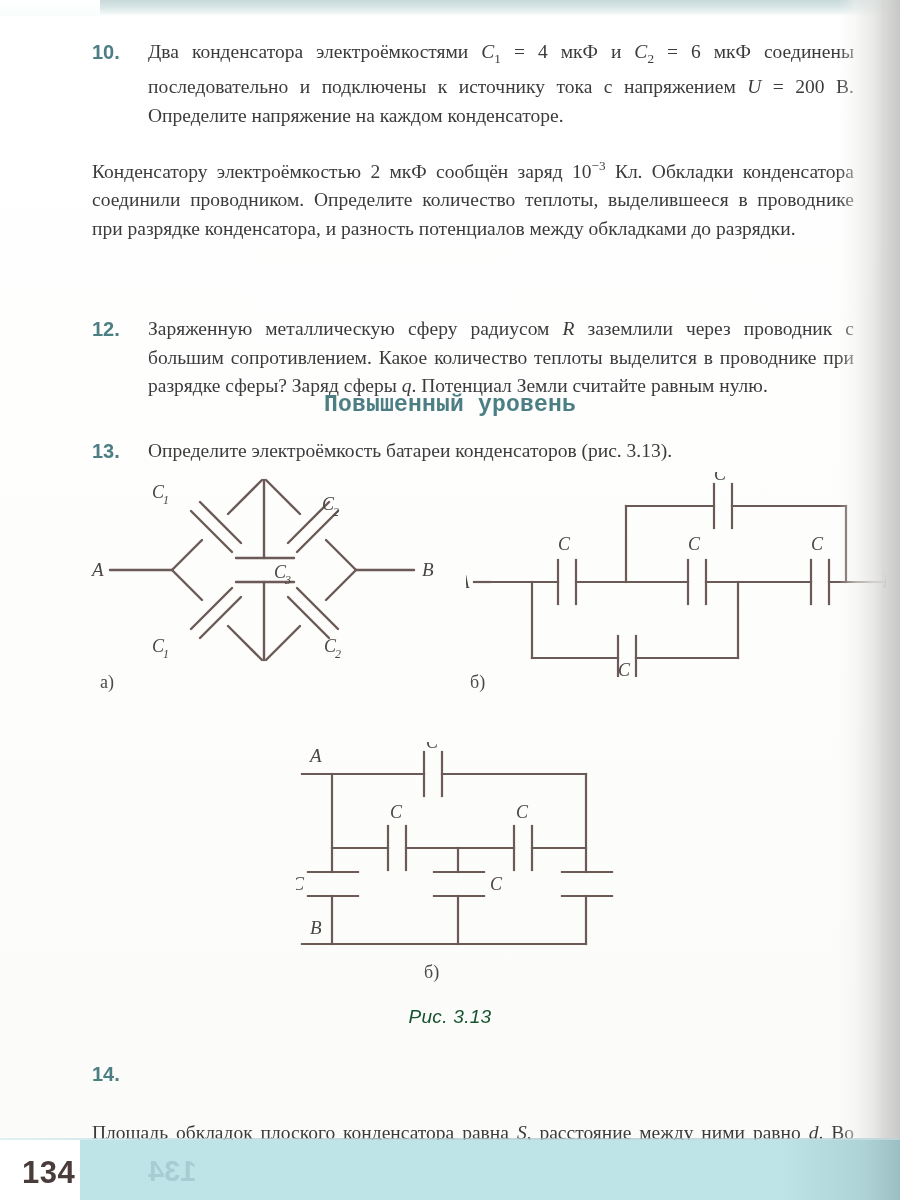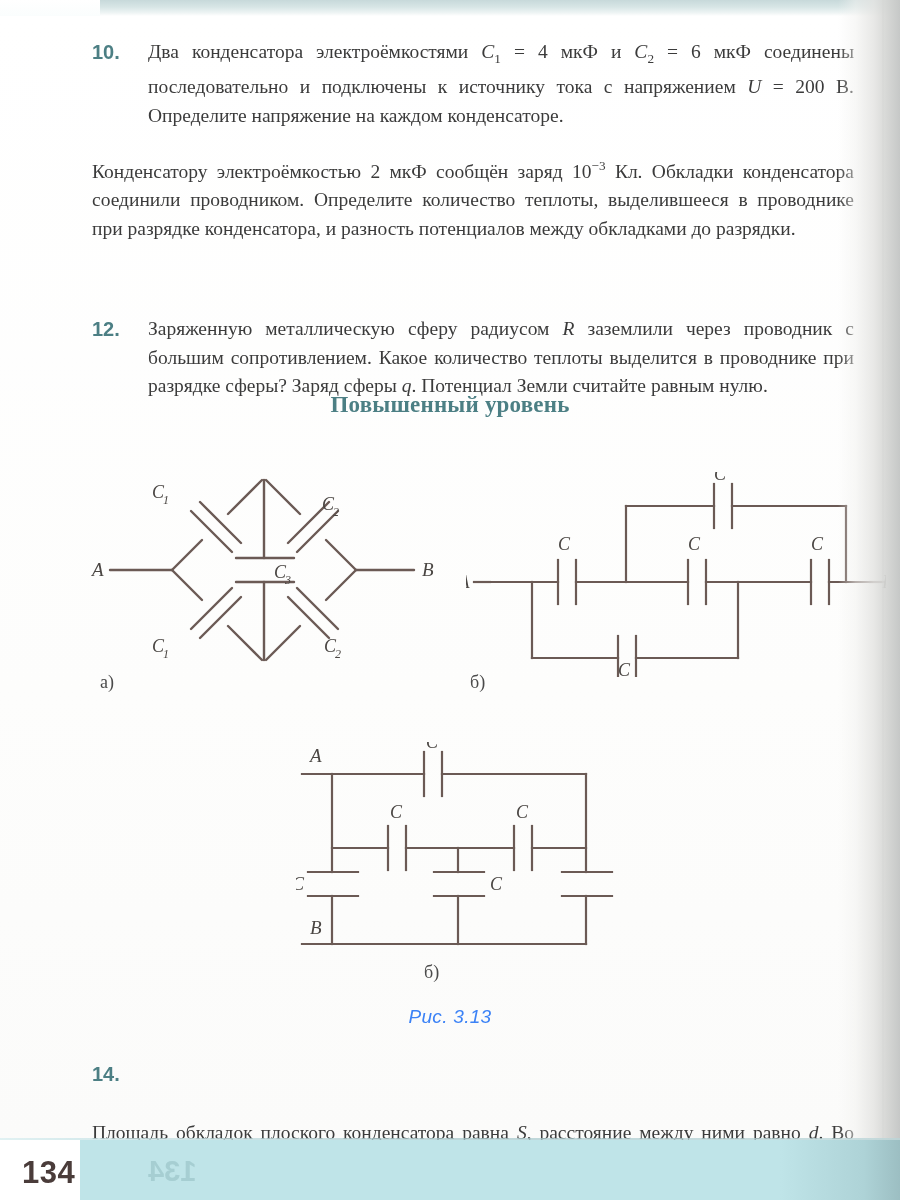--- a/index.html
+++ b/index.html
@@ -133,21 +133,21 @@
   }
   .ptext i { font-style: italic; }
   sub  { font-size: .68em; }
   sup  { font-size: .68em; }
 
   .heading {
     position: absolute;
     left: 0; top: 392px;
     width: 900px;
     text-align: center;
-    font-family: Liberation Serif, serif;
+    font-family: Liberation Mono, monospace;
     font-weight: bold;
     font-size: 23px;
     color: #4c7f84;
     letter-spacing: .2px;
   }
 
   
   .figwrap { position: absolute; left: 0; top: 0; width: 900px; height: 1200px; pointer-events: none;}
   .fig-label {
     position: absolute;
@@ -156,21 +156,21 @@
     color: #4a4a4a;
   }
   .fig-caption {
     position: absolute;
     left: 0; top: 1006px;
     width: 900px;
     text-align: center;
     font-family: "Liberation Sans", sans-serif;
     font-style: italic;
     font-size: 19px;
-    color: #3b82f6;
+    color: #14532d;
     letter-spacing: .3px;
   }
   svg { display: block; }
   svg text {
     font-family: "Liberation Serif", serif;
     font-style: italic;
     fill: #4a4643;
   }
 </style>
 </head>
@@ -193,20 +193,24 @@
       <div class="ptext">Конденсатору электроёмкостью 2 мкФ сообщён заряд 10<sup>−3</sup> Кл. Обкладки конденсатора соединили проводником. Определите количество теплоты, выделившееся в проводнике при разрядке конденсатора, и разность потенциалов между обкладками до разрядки.</div>
     </div>
 
     <div class="problem" style="top:267px;margin-top:48px;">
       <div class="pnum">12.</div>
       <div class="ptext">Заряженную металлическую сферу радиусом <i>R</i> заземлили через проводник с большим сопротивлением. Какое количество теплоты выделится в проводнике при разрядке сферы? Заряд сферы <i>q</i>. Потенциал Земли считайте равным нулю.</div>
     </div>
 
     <div class="heading">Повышенный уровень</div>
 
+    <div class="problem" style="top:437px;">
+      <div class="pnum">13.</div>
+      <div class="ptext">Определите электроёмкость батареи конденсаторов (рис. 3.13).</div>
+    </div>
 
     <div class="problem" style="top:1060px;flex-direction:column;">
       <div class="pnum">14.</div>
       <div class="ptext">Площадь обкладок плоского конденсатора равна <i>S</i>, расстояние между ними равно <i>d</i>. Во сколько раз изменится электроёмкость</div>
     </div>
 
     <div class="figwrap">
 
       <svg style="position:absolute;left:84px;top:470px;" width="370" height="200" viewBox="0 0 370 200">
         <g stroke="#6b5a55" stroke-width="2.4" fill="none" stroke-linecap="round">

